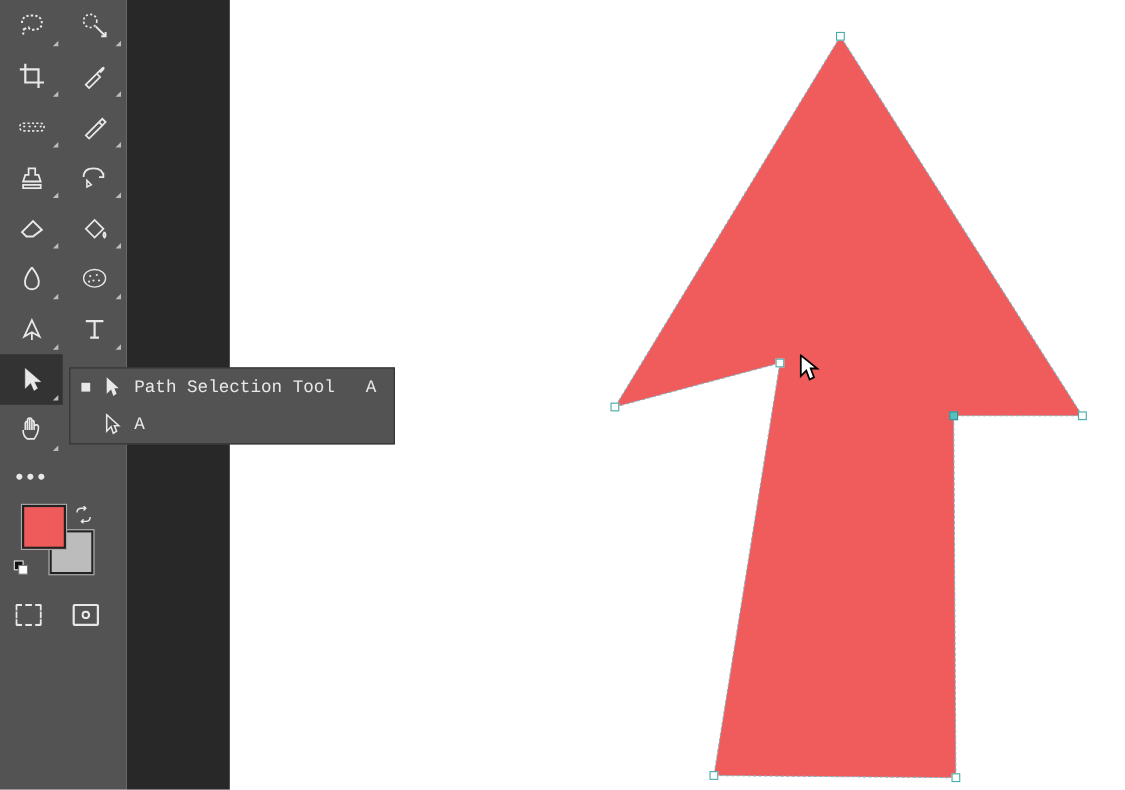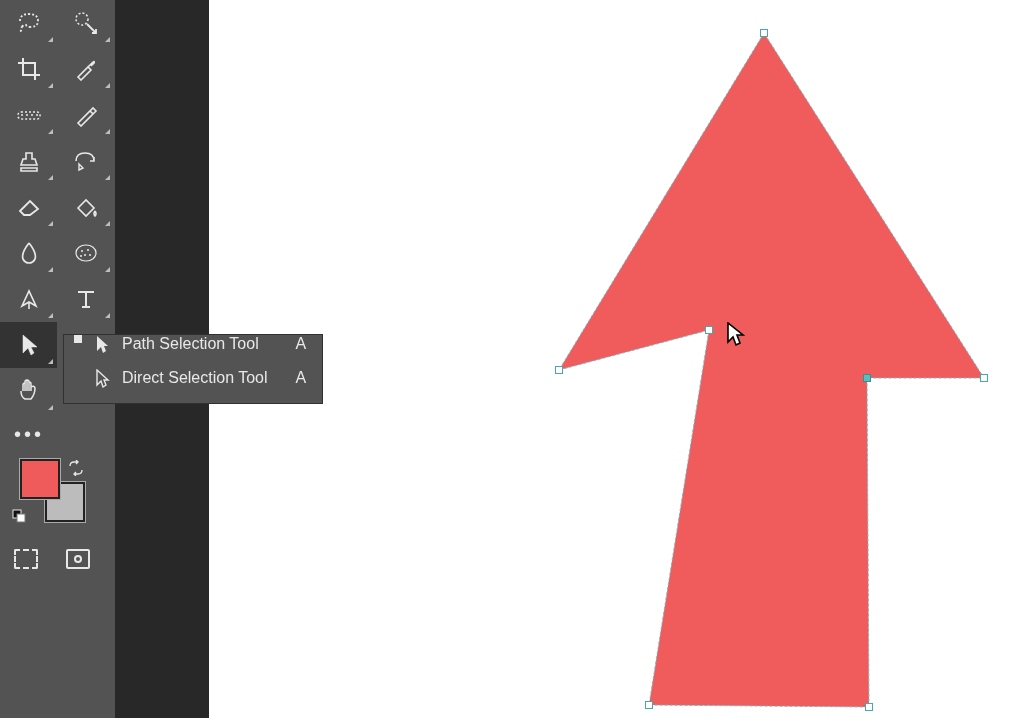--- a/index.html
+++ b/index.html
@@ -135,24 +135,26 @@
       left: 63px;
       top: 334px;
       background:#535353;
       border:1px solid #313131;
       z-index:50;
       font-size: 16px;
       color:#e8e8e8;
     }
     .flyout-row {
       display:flex;
+      align-items:center;
       height: 34px;
       gap: 10px;
       padding: 0 16px 0 10px;
       cursor:pointer;
+      font-family:Liberation Mono, monospace;
     }
     .flyout-row .bullet {
       width: 8px; height:8px; background:#e8e8e8;
       visibility:hidden;
     }
     .flyout-row.active .bullet { visibility:visible; }
     .flyout-row .fly-icon { width:20px; display:flex;justify-content:center;}
     .flyout-row .label { flex:1; white-space:nowrap; padding-right: 18px;}
     .flyout-row .shortcut { color:#e8e8e8; }
     svg { display:block; }
@@ -375,16 +377,15 @@
       <span class="label">Path Selection Tool</span>
       <span class="shortcut">A</span>
     </div>
     <div class="flyout-row">
       <span class="bullet"></span>
       <span class="fly-icon">
         <svg width="16" height="20" viewBox="0 0 16 20">
           <path d="M3 1 L3 16 L7 12 L9 18 L12 16 L10 11 L14 11 Z" fill="none" stroke="#e8e8e8" stroke-width="1.4"></path>
         </svg>
       </span>
-      <span class="label">Direct Selection Tool</span>
       <span class="shortcut">A</span>
     </div>
   </div>
 
 </body></html>

